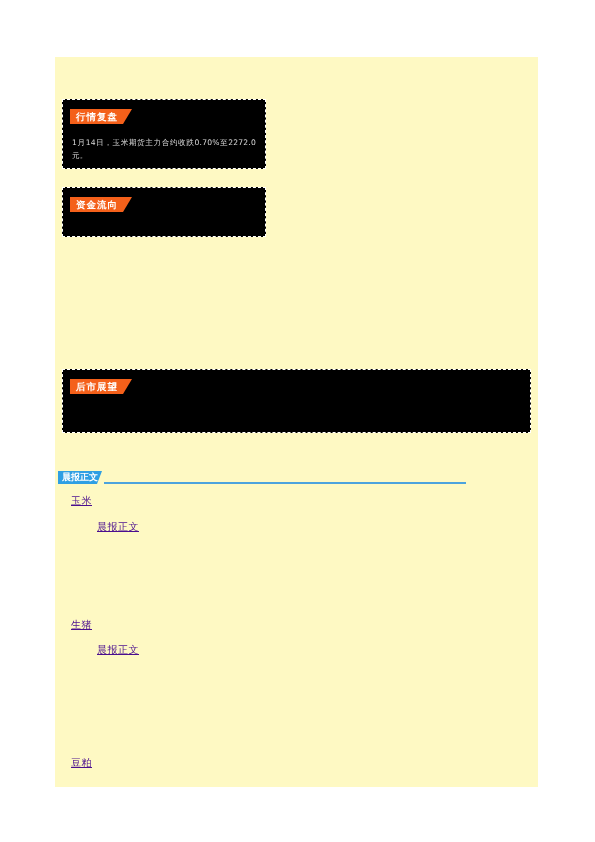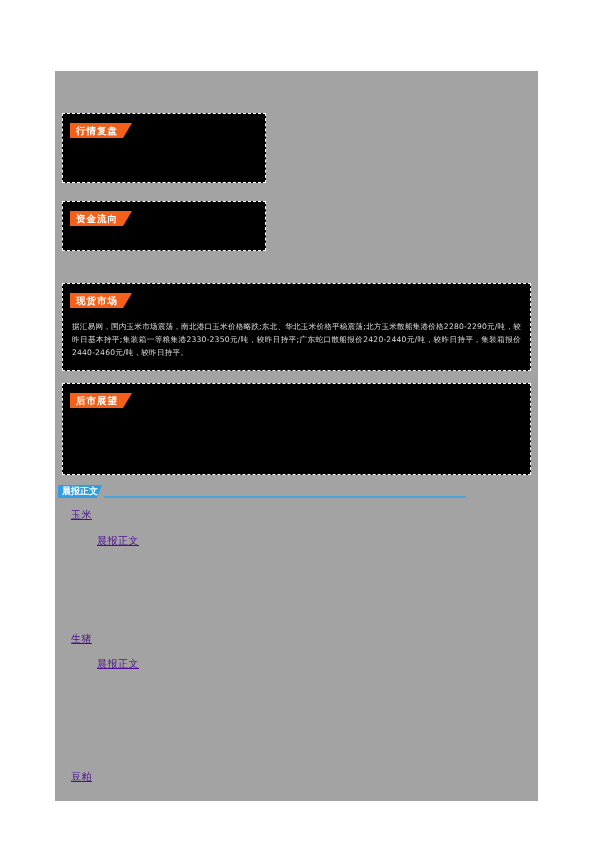--- a/index.html
+++ b/index.html
@@ -12,24 +12,24 @@
     height: 842px;
     position: relative;
     font-family: "DejaVu Sans", "Liberation Sans", sans-serif;
     overflow: hidden;
   }
 
   
   #report-canvas {
     position: absolute;
     left: 55px;
-    top: 71px;
+    top: 57px;
     width: 483px;
     height: 730px;
-    background: #a3a3a3;
+    background: #fef9c3;
     box-sizing: border-box;
   }
 
   
   .card {
     position: absolute;
     border: 1px dashed #ffffff;
     box-sizing: border-box;
     background: #000000;
   }
@@ -61,21 +61,21 @@
     font-size: 7.6px;
     line-height: 13px;
     text-align: justify;
     letter-spacing: 0.2px;
   }
 
   
   #card-market-review   { left: 7px;  top: 42px;  width: 204px; height: 70px; }
   #card-capital-flow    { left: 7px;  top: 130px; width: 204px; height: 50px; }
   #card-spot-market     { left: 7px;  top: 212px; width: 469px; height: 88px; }
-  #card-outlook         { left: 7px;  top: 312px; width: 469px; height: 92px; }
+  #card-outlook         { left: 7px;  top: 312px; width: 469px; height: 64px; }
 
   
   #section-heading {
     position: absolute;
     left: 3px;
     top: 414px;
     width: 410px;
     height: 16px;
   }
   .blue-tag {
@@ -124,30 +124,27 @@
   .lvl1 { left: 16px; }
   .lvl2 { left: 42px; }
 </style>
 </head>
 <body>
 
 <div id="report-canvas">
 
   <div class="card" id="card-market-review">
     <div class="tag">行情复盘</div>
+    <div class="card-body">1月14日，玉米期货主力合约收跌0.70%至2272.0元。</div>
   </div>
 
   <div class="card" id="card-capital-flow">
     <div class="tag">资金流向</div>
   </div>
 
-  <div class="card" id="card-spot-market">
-    <div class="tag">现货市场</div>
-    <div class="card-body">据汇易网，国内玉米市场震荡，南北港口玉米价格略跌;东北、华北玉米价格平稳震荡;北方玉米散船集港价格2280-2290元/吨，较昨日基本持平;集装箱一等粮集港2330-2350元/吨，较昨日持平;广东蛇口散船报价2420-2440元/吨，较昨日持平，集装箱报价2440-2460元/吨，较昨日持平。</div>
-  </div>
 
   <div class="card" id="card-outlook">
     <div class="tag">后市展望</div>
   </div>
 
   <div id="section-heading">
     <div class="blue-rule-cap"></div>
     <div class="blue-tag">晨报正文</div>
     <div class="blue-rule"></div>
   </div>

